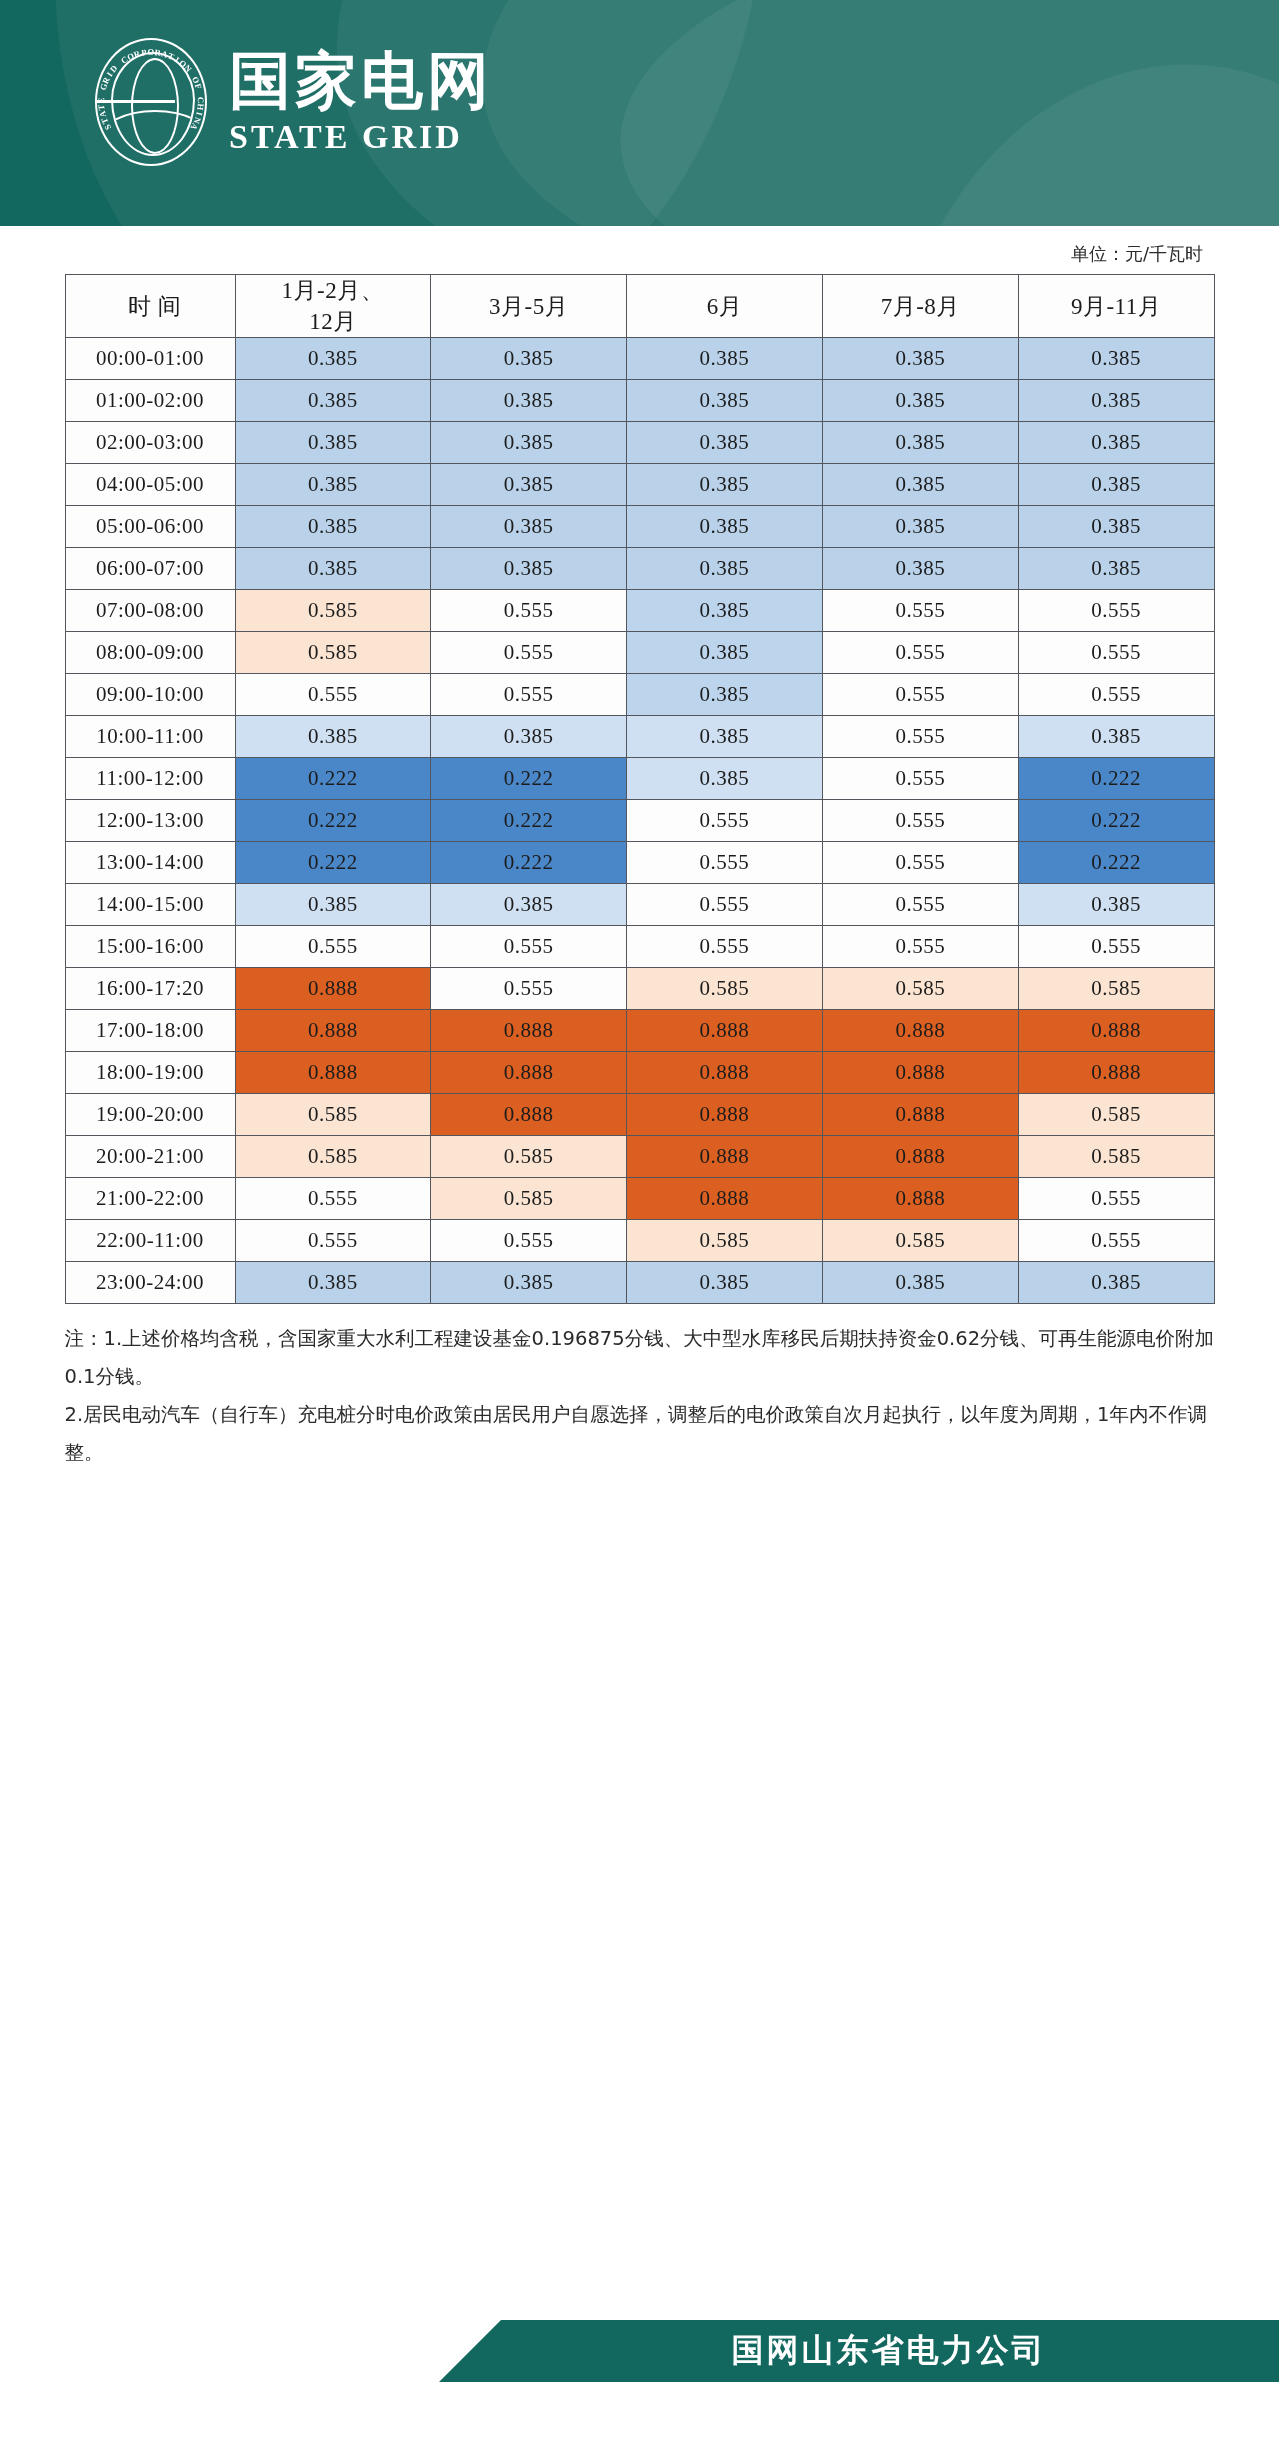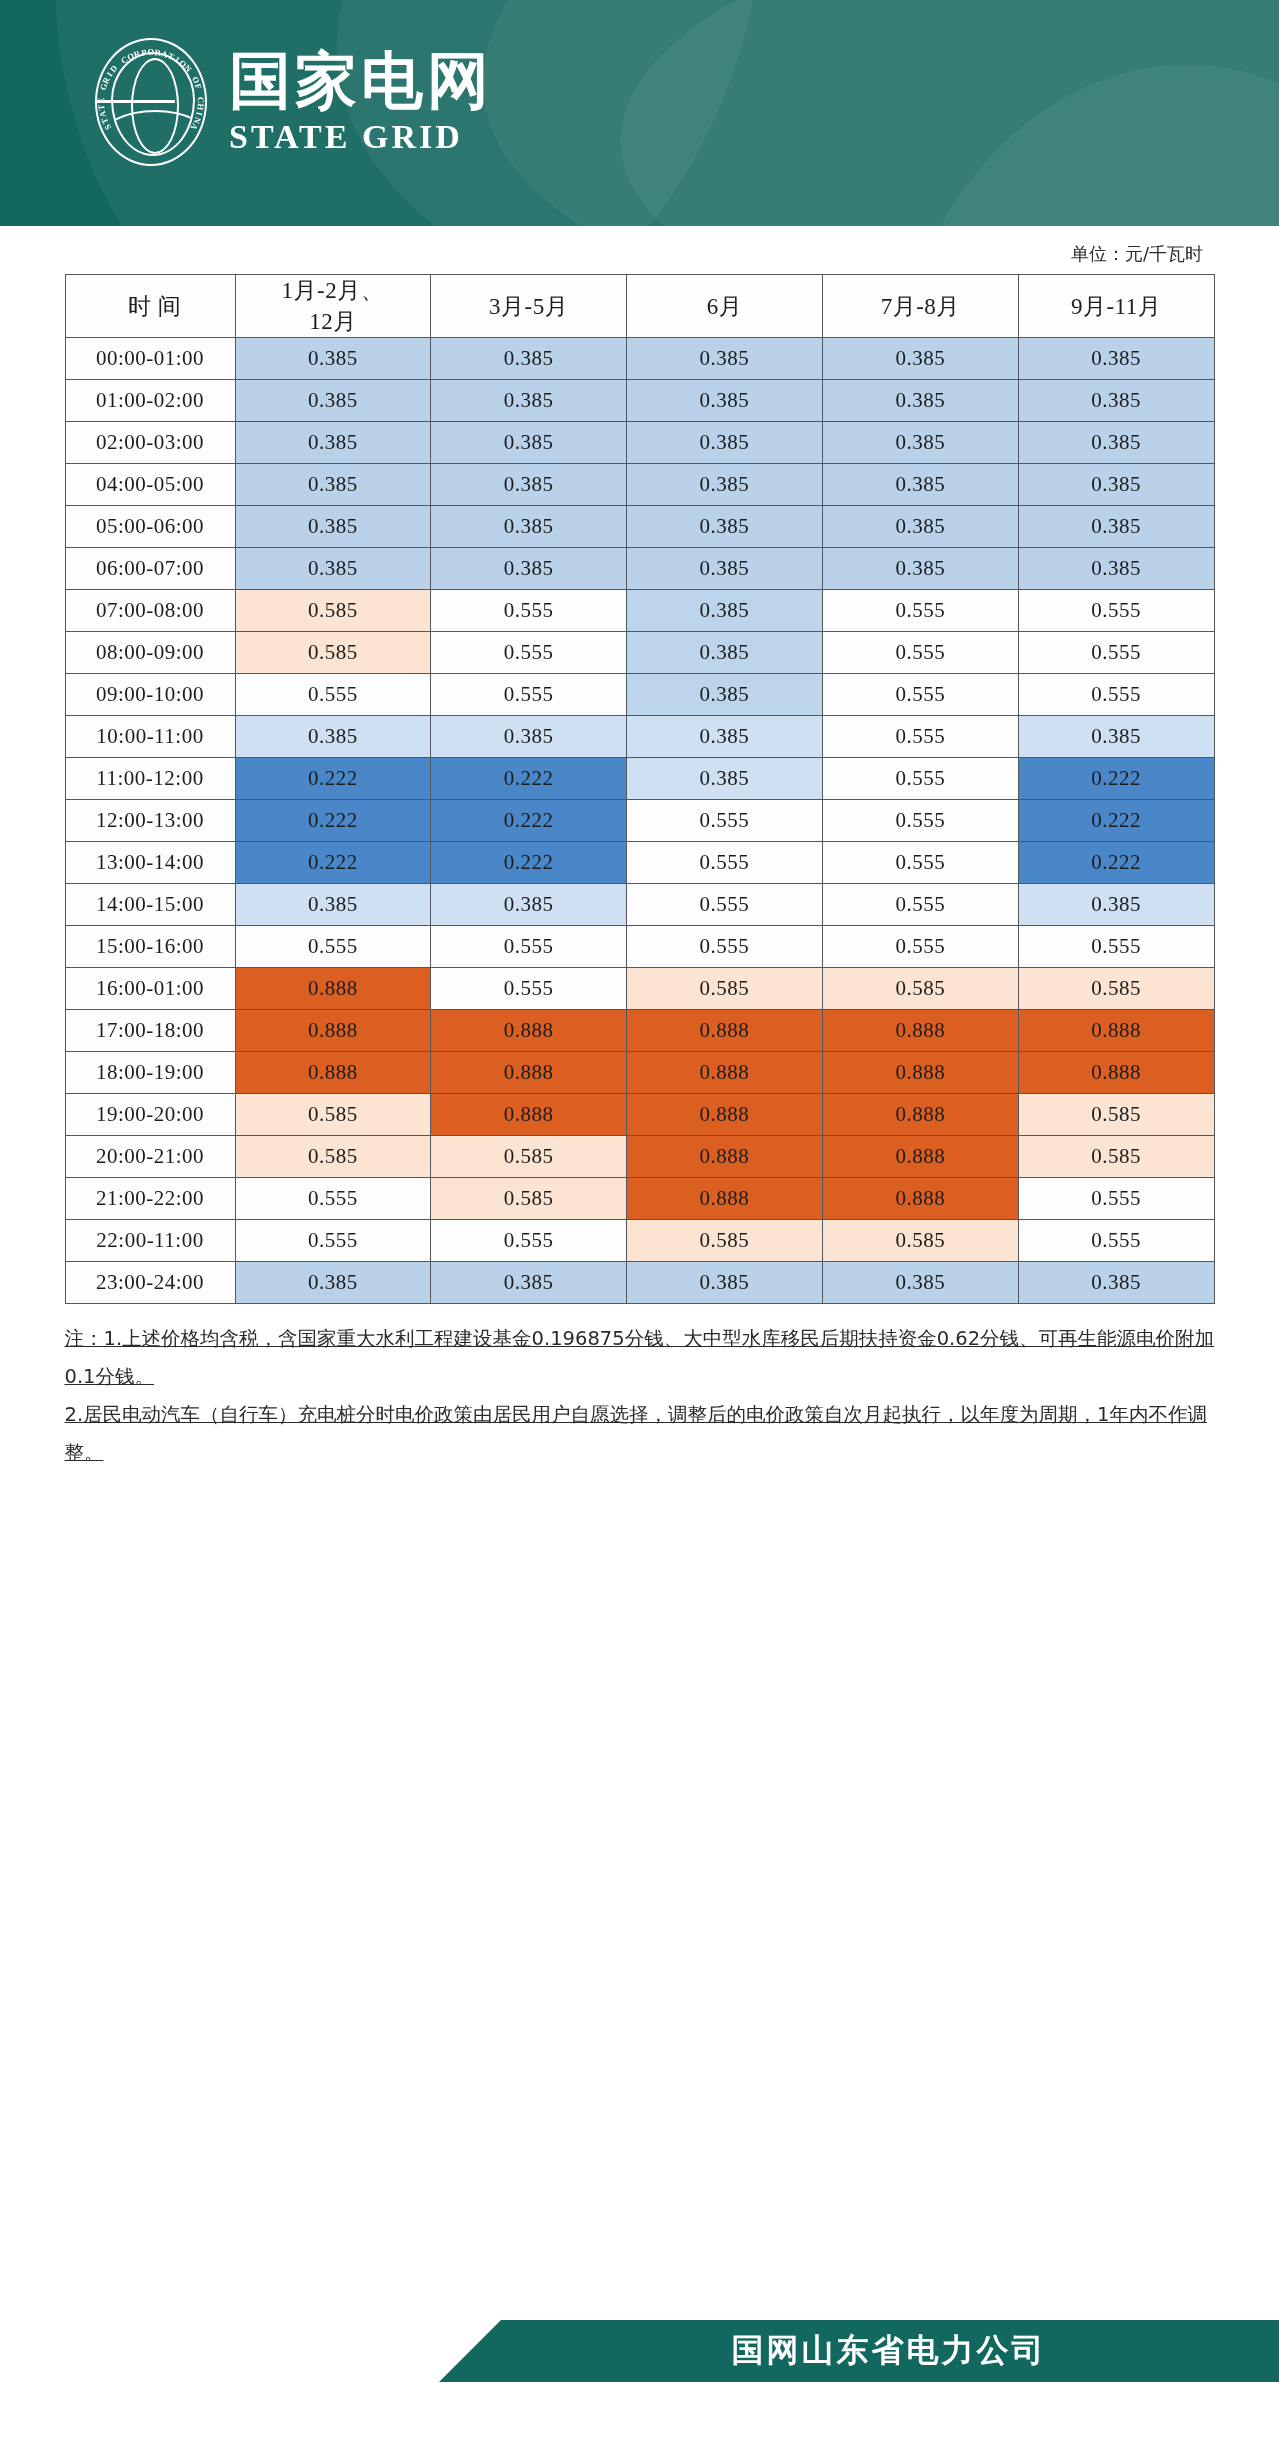--- a/index.html
+++ b/index.html
@@ -129,21 +129,21 @@
   td.v{font-family:"Liberation Serif",serif;font-size:21px;}
 
   
   .notes{
     width:1150px;margin:16px auto 0;
     font-family:"DejaVu Sans","Liberation Sans",sans-serif;
     font-size:19.5px;
     color:#2a2a2a;
     line-height:1.95;
   }
-  .notes p{margin:0;text-decoration:underline;}
+  .notes p{margin:0;}
   .notes .n1{text-indent:0;}
 
   
   .footer{
     position:absolute;left:0;right:0;bottom:0;height:133px;
   }
   .footer-band{
     position:absolute;right:0;top:0;height:62px;width:840px;
     background:#12675f;
     clip-path:polygon(62px 0,100% 0,100% 100%,0 100%);
@@ -358,21 +358,21 @@
           </tr>
           <tr>
             <td class="time">15:00-16:00</td>
             <td class="v" style="background: rgb(253, 253, 253);">0.555</td>
             <td class="v" style="background: rgb(253, 253, 253);">0.555</td>
             <td class="v" style="background: rgb(253, 253, 253);">0.555</td>
             <td class="v" style="background: rgb(253, 253, 253);">0.555</td>
             <td class="v" style="background: rgb(253, 253, 253);">0.555</td>
           </tr>
           <tr>
-            <td class="time">16:00-01:00</td>
+            <td class="time">16:00-17:20</td>
             <td class="v" style="background: rgb(219, 95, 32);">0.888</td>
             <td class="v" style="background: rgb(253, 253, 253);">0.555</td>
             <td class="v" style="background: rgb(251, 228, 210);">0.585</td>
             <td class="v" style="background: rgb(251, 228, 210);">0.585</td>
             <td class="v" style="background: rgb(251, 228, 210);">0.585</td>
           </tr>
           <tr>
             <td class="time">17:00-18:00</td>
             <td class="v" style="background: rgb(219, 95, 32);">0.888</td>
             <td class="v" style="background: rgb(219, 95, 32);">0.888</td>

